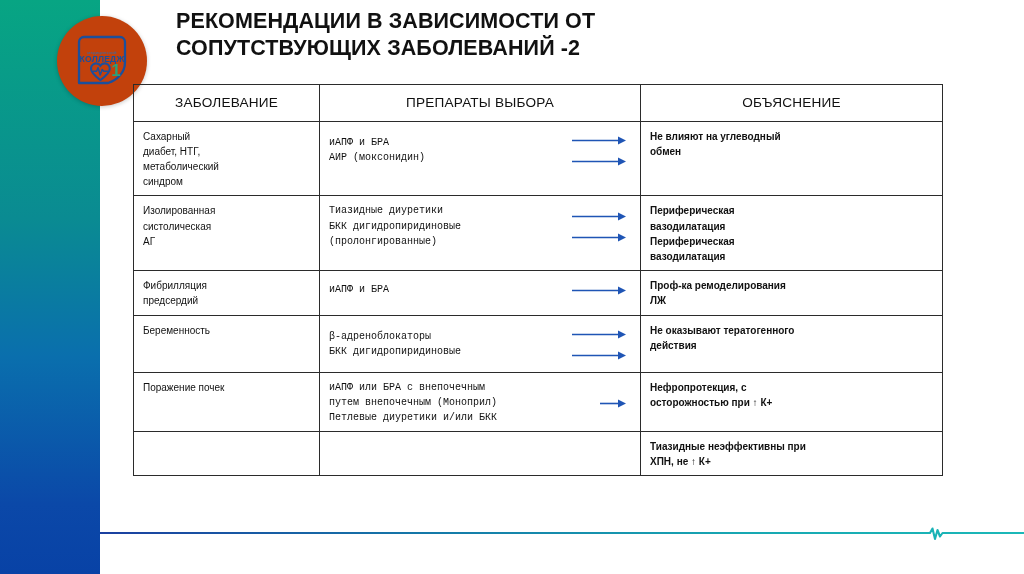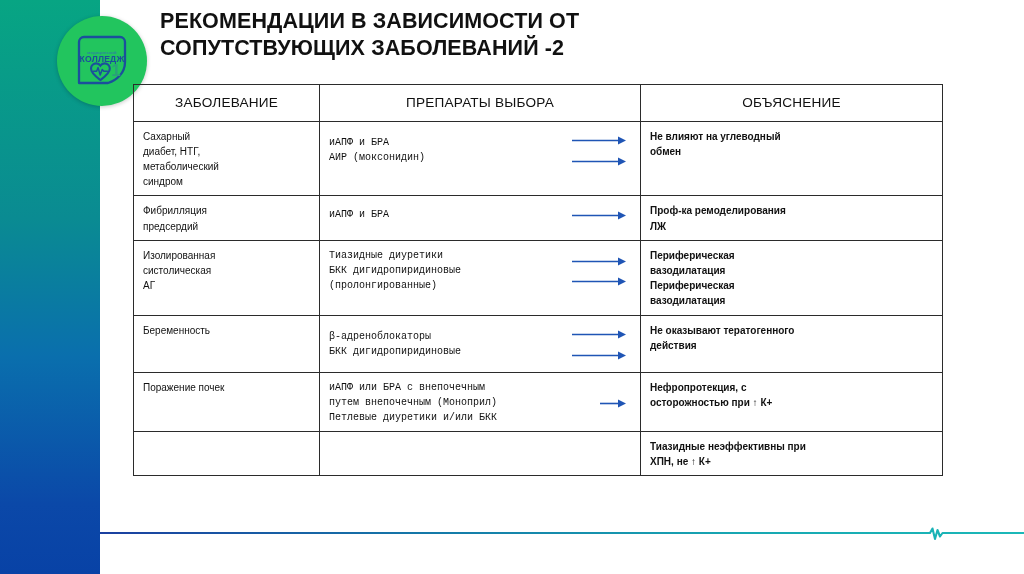--- a/index.html
+++ b/index.html
@@ -29,32 +29,32 @@
   }
 
   
   #logo-badge {
     position: absolute;
     left: 57px;
     top: 16px;
     width: 90px;
     height: 90px;
     border-radius: 50%;
-    background: #22c55e;
+    background: #c2410c;
     box-shadow: 0 1px 4px rgba(0,0,0,0.22);
     display: flex;
     align-items: center;
     justify-content: center;
   }
   #logo-badge svg { display: block; }
 
   
   #title {
     position: absolute;
-    left: 160px;
+    left: 176px;
     top: 8px;
     width: 620px;
     font-size: 21.5px;
     font-weight: bold;
     line-height: 1.27;
     color: #111111;
     letter-spacing: 0.1px;
   }
 
   
@@ -194,49 +194,20 @@
             <td class="c3">
               <div class="lines">
                 <div class="line">Не влияют на углеводный</div>
                 <div class="line">обмен</div>
               </div>
             </td>
           </tr>
           <tr>
             <td class="c1">
               <div class="lines">
-                <div class="line">Фибрилляция</div>
-                <div class="line">предсердий</div>
-              </div>
-            </td>
-            <td class="c2">
-              <div class="cell-flex">
-                <div class="lines">
-                  <div class="line">иАПФ и БРА</div>
-                </div>
-                <div class="arrows">
-                  <div class="arrow-row">
-                    <svg class="arrow" viewBox="0 0 54 11">
-                      <line x1="0" y1="5.5" x2="47" y2="5.5" stroke="#1f55b5" stroke-width="1.6"></line>
-                      <polygon points="46,1.6 54,5.5 46,9.4" fill="#1f55b5"></polygon>
-                    </svg>
-                  </div>
-                </div>
-              </div>
-            </td>
-            <td class="c3">
-              <div class="lines">
-                <div class="line">Проф-ка ремоделирования</div>
-                <div class="line">ЛЖ</div>
-              </div>
-            </td>
-          </tr>
-          <tr>
-            <td class="c1">
-              <div class="lines">
                 <div class="line">Изолированная</div>
                 <div class="line">систолическая</div>
                 <div class="line">АГ</div>
               </div>
             </td>
             <td class="c2">
               <div class="cell-flex">
                 <div class="lines">
                   <div class="line">Тиазидные диуретики</div>
                   <div class="line">БКК дигидропиридиновые</div>
@@ -257,20 +228,49 @@
                   </div>
                 </div>
               </div>
             </td>
             <td class="c3">
               <div class="lines">
                 <div class="line">Периферическая</div>
                 <div class="line">вазодилатация</div>
                 <div class="line">Периферическая</div>
                 <div class="line">вазодилатация</div>
+              </div>
+            </td>
+          </tr>
+          <tr>
+            <td class="c1">
+              <div class="lines">
+                <div class="line">Фибрилляция</div>
+                <div class="line">предсердий</div>
+              </div>
+            </td>
+            <td class="c2">
+              <div class="cell-flex">
+                <div class="lines">
+                  <div class="line">иАПФ и БРА</div>
+                </div>
+                <div class="arrows">
+                  <div class="arrow-row">
+                    <svg class="arrow" viewBox="0 0 54 11">
+                      <line x1="0" y1="5.5" x2="47" y2="5.5" stroke="#1f55b5" stroke-width="1.6"></line>
+                      <polygon points="46,1.6 54,5.5 46,9.4" fill="#1f55b5"></polygon>
+                    </svg>
+                  </div>
+                </div>
+              </div>
+            </td>
+            <td class="c3">
+              <div class="lines">
+                <div class="line">Проф-ка ремоделирования</div>
+                <div class="line">ЛЖ</div>
               </div>
             </td>
           </tr>
           <tr>
             <td class="c1">
               <div class="lines">
                 <div class="line">Беременность</div>
               </div>
             </td>
             <td class="c2">

